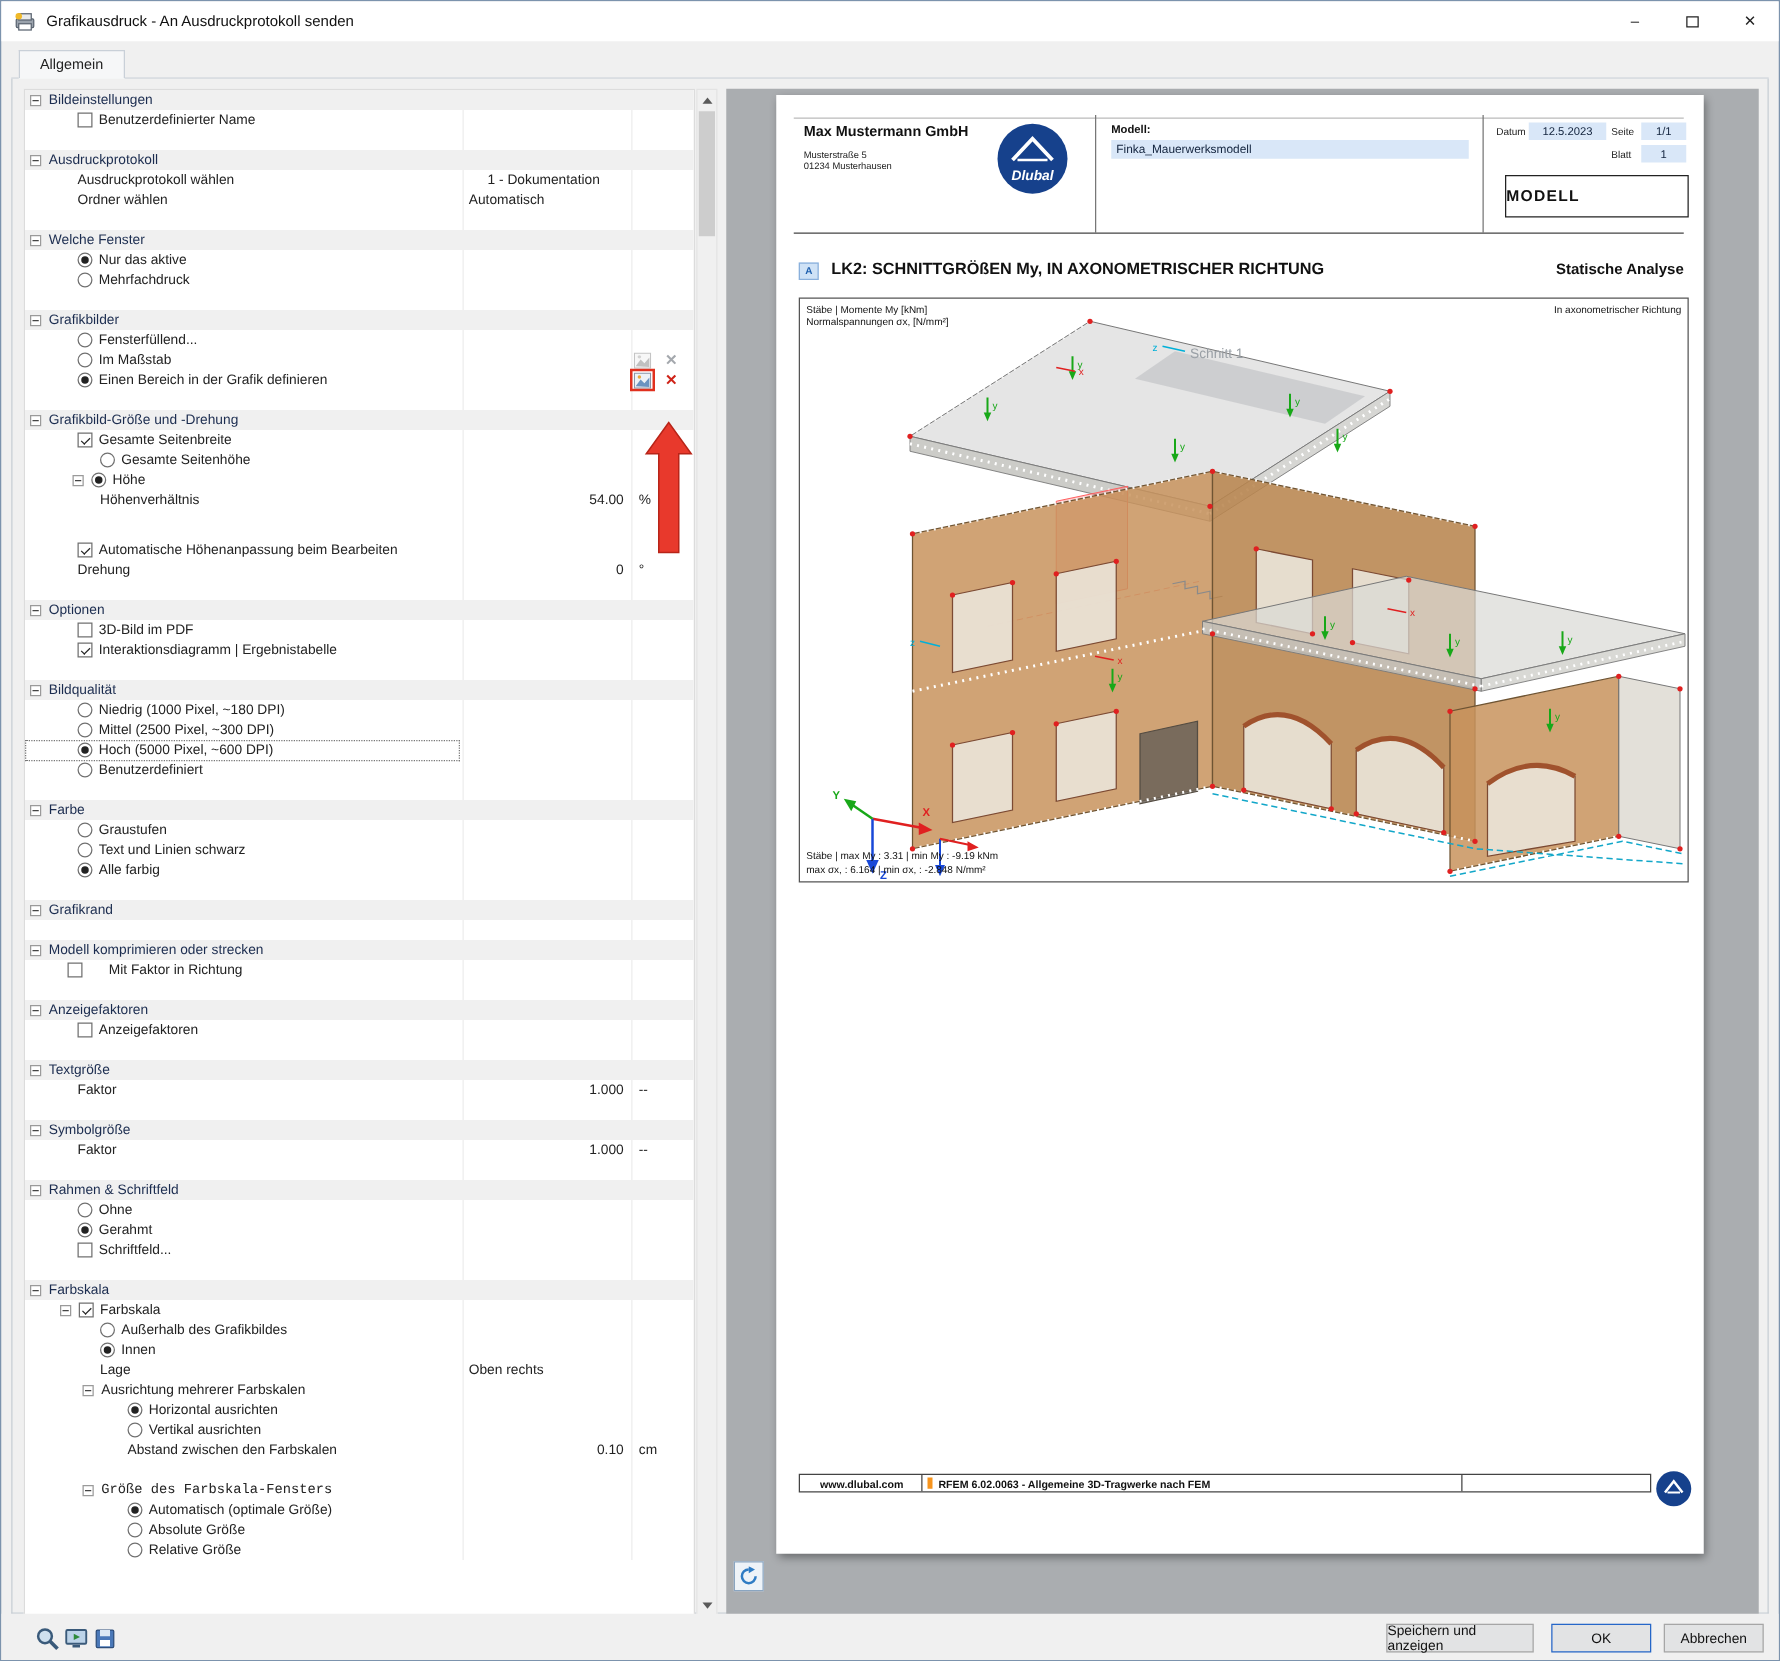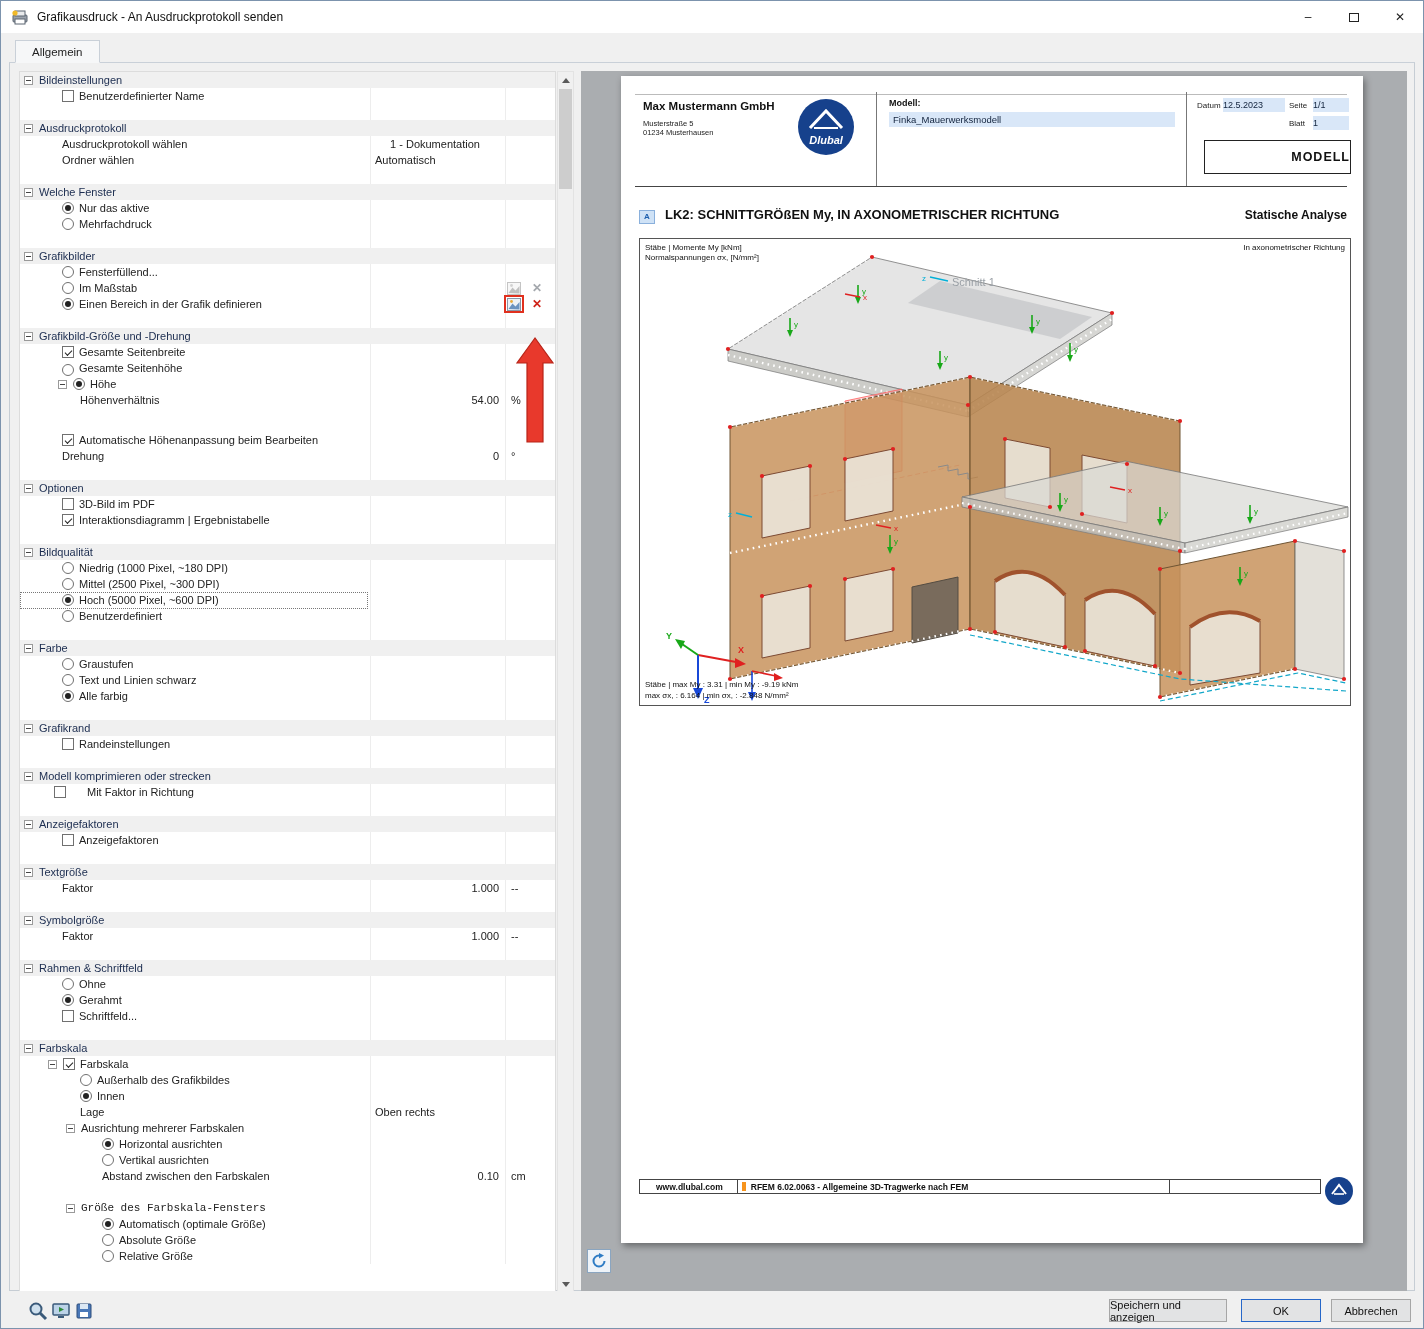--- a/index.html
+++ b/index.html
@@ -56,22 +56,22 @@
   .abs{position:absolute}
   .co-name{left:22px;top:24px;font-size:11.5px;font-weight:bold;color:#111}
   .co-line1{left:22px;top:43px;font-size:7.5px;color:#222}
   .co-line2{left:22px;top:52px;font-size:7.5px;color:#222}
   .biglogo{left:176px;top:22px}
   .hline{background:#444;height:1px}
   .vline{background:#777;width:1px}
   .mlabel{left:268px;top:22px;font-size:9px;font-weight:bold;color:#111}
   .mvalue{left:268px;top:36px;width:286px;height:15px;background:#d9e7f8;font-size:9.5px;line-height:15px;padding-left:4px;color:#12233d}
   .metalab{font-size:8px;color:#222}
-  .metabox{height:14px;background:#d9e7f8;font-size:9px;line-height:14px;color:#12233d}
-  .modellbox{left:583px;top:64px;width:147px;height:34px;border:1px solid #222;font-size:12.5px;font-weight:bold;letter-spacing:1px;text-align:right;line-height:32px;color:#111}
+  .metabox{height:14px;background:#d9e7f8;font-size:9px;line-height:14px;text-align:center;color:#12233d}
+  .modellbox{left:583px;top:64px;width:147px;height:34px;border:1px solid #222;font-size:12.5px;font-weight:bold;letter-spacing:1px;text-align:left;line-height:32px;color:#111}
   .amarker{left:18px;top:134px;width:16px;height:14px;background:#cfe2f6;border:1px solid #8ab0dc;color:#1d5fae;font-size:8px;font-weight:bold;text-align:center;line-height:12px}
   .stitle{left:44px;top:131px;font-size:13px;font-weight:bold;color:#111}
   .sright{right:16px;top:132px;font-size:12px;font-weight:bold;color:#111}
   .gframe{position:absolute;left:18px;top:162px;width:712px;height:468px;border:1px solid #555;overflow:hidden}
   .gframe svg.model{position:absolute;left:0;top:0;z-index:1}
   .gtxt{position:absolute;font-size:8px;color:#111;z-index:2;white-space:nowrap}
   .pfooter{left:18px;top:1103px;width:682px;height:15px;border:1px solid #444;display:flex;align-items:center;font-size:8.5px;color:#111}
   .f-site{margin-left:16px;font-weight:bold}
   .f-div{width:1px;height:100%;background:#444}
   .f-d1{margin-left:14px}
@@ -251,21 +251,21 @@
         <i class="cl c1"></i>
         <i class="cl c2"></i>
         <div class="inner" style="padding-left: 42px;">
           <span class="cb on"></span>
           <span class="lab">Gesamte Seitenbreite</span>
         </div>
       </div>
       <div class="row">
         <i class="cl c1"></i>
         <i class="cl c2"></i>
-        <div class="inner" style="padding-left: 42px; align-items: flex-end;">
+        <div class="inner" style="padding-left: 60px;">
           <span class="rb"></span>
           <span class="lab">Gesamte Seitenhöhe</span>
         </div>
       </div>
       <div class="row">
         <i class="cl c1"></i>
         <i class="cl c2"></i>
         <div class="inner" style="padding-left: 38px;">
           <span class="mbox"></span>
           <span class="rb on"></span>
@@ -405,28 +405,20 @@
         </div>
       </div>
       <div class="row gap">
         <i class="cl c1"></i>
         <i class="cl c2"></i>
       </div>
       <div class="row sec">
         <div class="inner" style="padding-left: 4px;">
           <span class="mbox"></span>
           <span class="lab">Grafikrand</span>
-        </div>
-      </div>
-      <div class="row">
-        <i class="cl c1"></i>
-        <i class="cl c2"></i>
-        <div class="inner" style="padding-left: 42px;">
-          <span class="cb"></span>
-          <span class="lab">Randeinstellungen</span>
         </div>
       </div>
       <div class="row gap">
         <i class="cl c1"></i>
         <i class="cl c2"></i>
       </div>
       <div class="row sec">
         <div class="inner" style="padding-left: 4px;">
           <span class="mbox"></span>
           <span class="lab">Modell komprimieren oder strecken</span>

